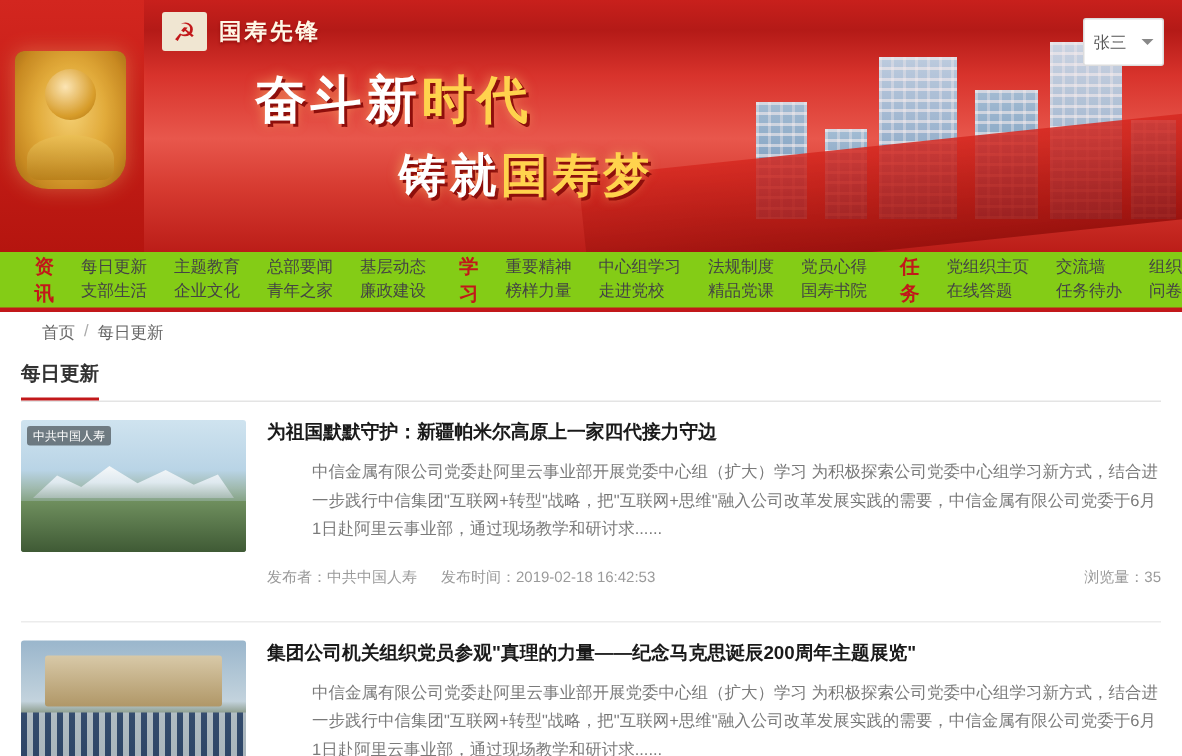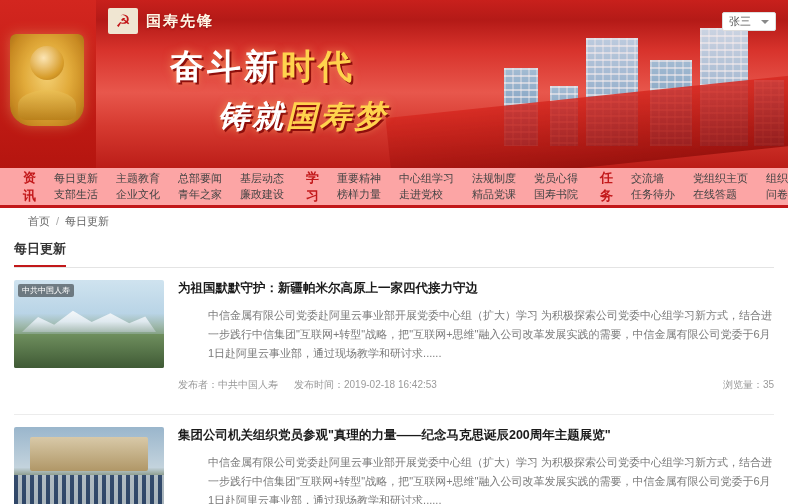--- a/index.html
+++ b/index.html
@@ -81,40 +81,39 @@
   .banner-title {
     position: absolute; left: 170px; top: 44px; z-index: 5; width: 360px; height: 100px;
   }
   .bt-line1 {
     font-size: 34px; font-weight: bold; color: #fff;
     letter-spacing: 3px;
     text-shadow: 2px 2px 0 #8e0f0c, 0 0 8px rgba(255,210,120,.6);
   }
   .bt-line1 .hl { color: #ffd34d; text-align: right; }
   .bt-line2 {
-    margin-top: 6px; margin-left: 48px;
+    margin-top: 6px; margin-left: 96px;
     font-size: 31px; font-weight: bold; color: #fff;
     letter-spacing: 3px;
     text-shadow: 2px 2px 0 #8e0f0c, 0 0 8px rgba(255,210,120,.6);
-    font-style: italic;
   }
   .bt-line2 .hl { color: #ffd34d; }
 
   .user-box {
     position: absolute; right: 12px; top: 12px; z-index: 8;
-    min-width: 54px; height: 19px; padding: 0 6px;
+    min-width: 54px; height: 32px; padding: 0 6px;
     background: #fff; border: 1px solid #ddd; border-radius: 2px;
     display: flex; align-items: center; justify-content: space-between; gap: 6px;
     font-size: 11px; color: #555;
   }
   .caret { width: 0; height: 0; border-left: 4px solid transparent; border-right: 4px solid transparent; border-top: 4px solid #888; }
 
   
   .navbar {
-    height: 40px; background: #fca5a5; border-bottom: 3px solid #c2181a;
+    height: 40px; background: #84cc16; border-bottom: 3px solid #c2181a;
     display: flex; align-items: stretch; padding-left: 14px; font-size: 11px;
   }
   .nav-group { display: flex; align-items: center; height: 100%; }
   .nav-head {
     font-size: 13px; font-weight: bold; color: #c2181a; padding: 0 9px;
     display:flex; align-items:center; height:100%;
   }
   .nav-cols { display: flex; height: 100%; align-items: center; }
   .nav-col {
     display: flex; flex-direction: column; justify-content: center; gap: 3px;
@@ -290,26 +289,26 @@
         </div>
       </div>
     </div>
 
     <div class="nav-sep"></div>
 
     <div class="nav-group">
       <div class="nav-head">任务</div>
       <div class="nav-cols">
         <div class="nav-col">
+          <span>党组织主页</span>
+          <span>在线答题</span>
+        </div>
+        <div class="nav-col">
           <span>交流墙</span>
           <span>任务待办</span>
-        </div>
-        <div class="nav-col">
-          <span>党组织主页</span>
-          <span>在线答题</span>
         </div>
         <div class="nav-col">
           <span>组织生活</span>
           <span>问卷调查</span>
         </div>
 
       </div>
     </div>
 
   </div>

